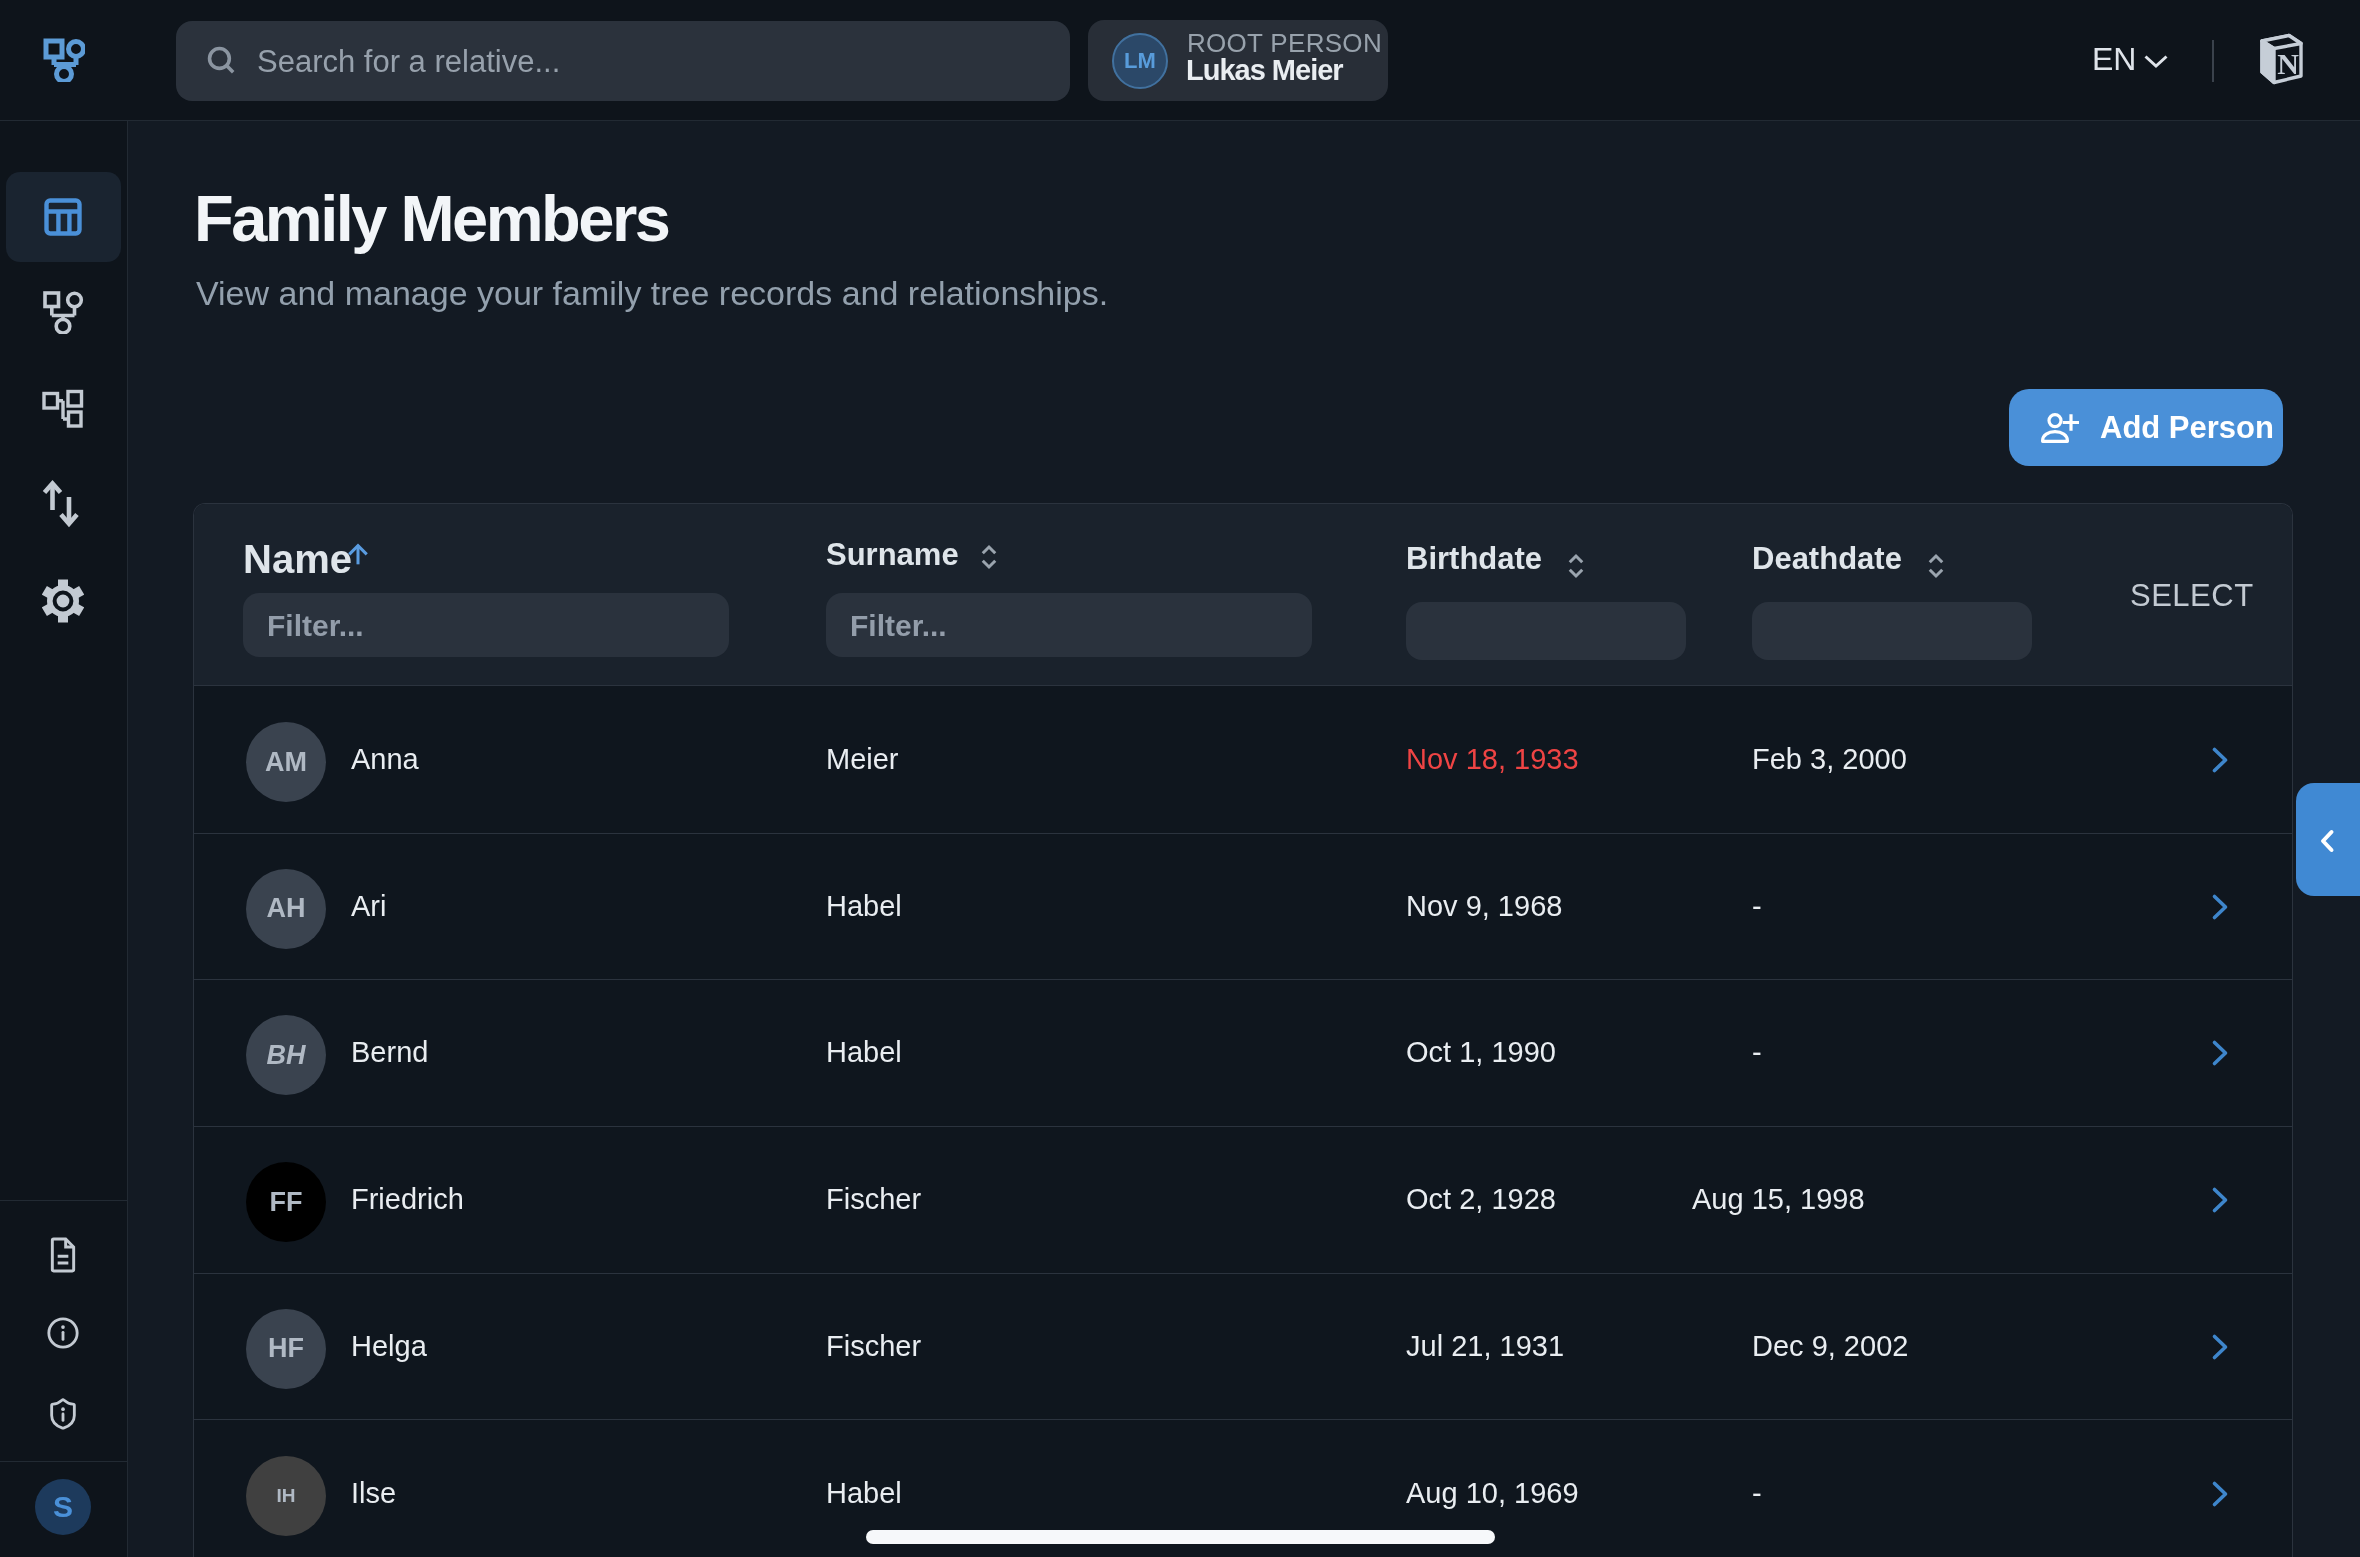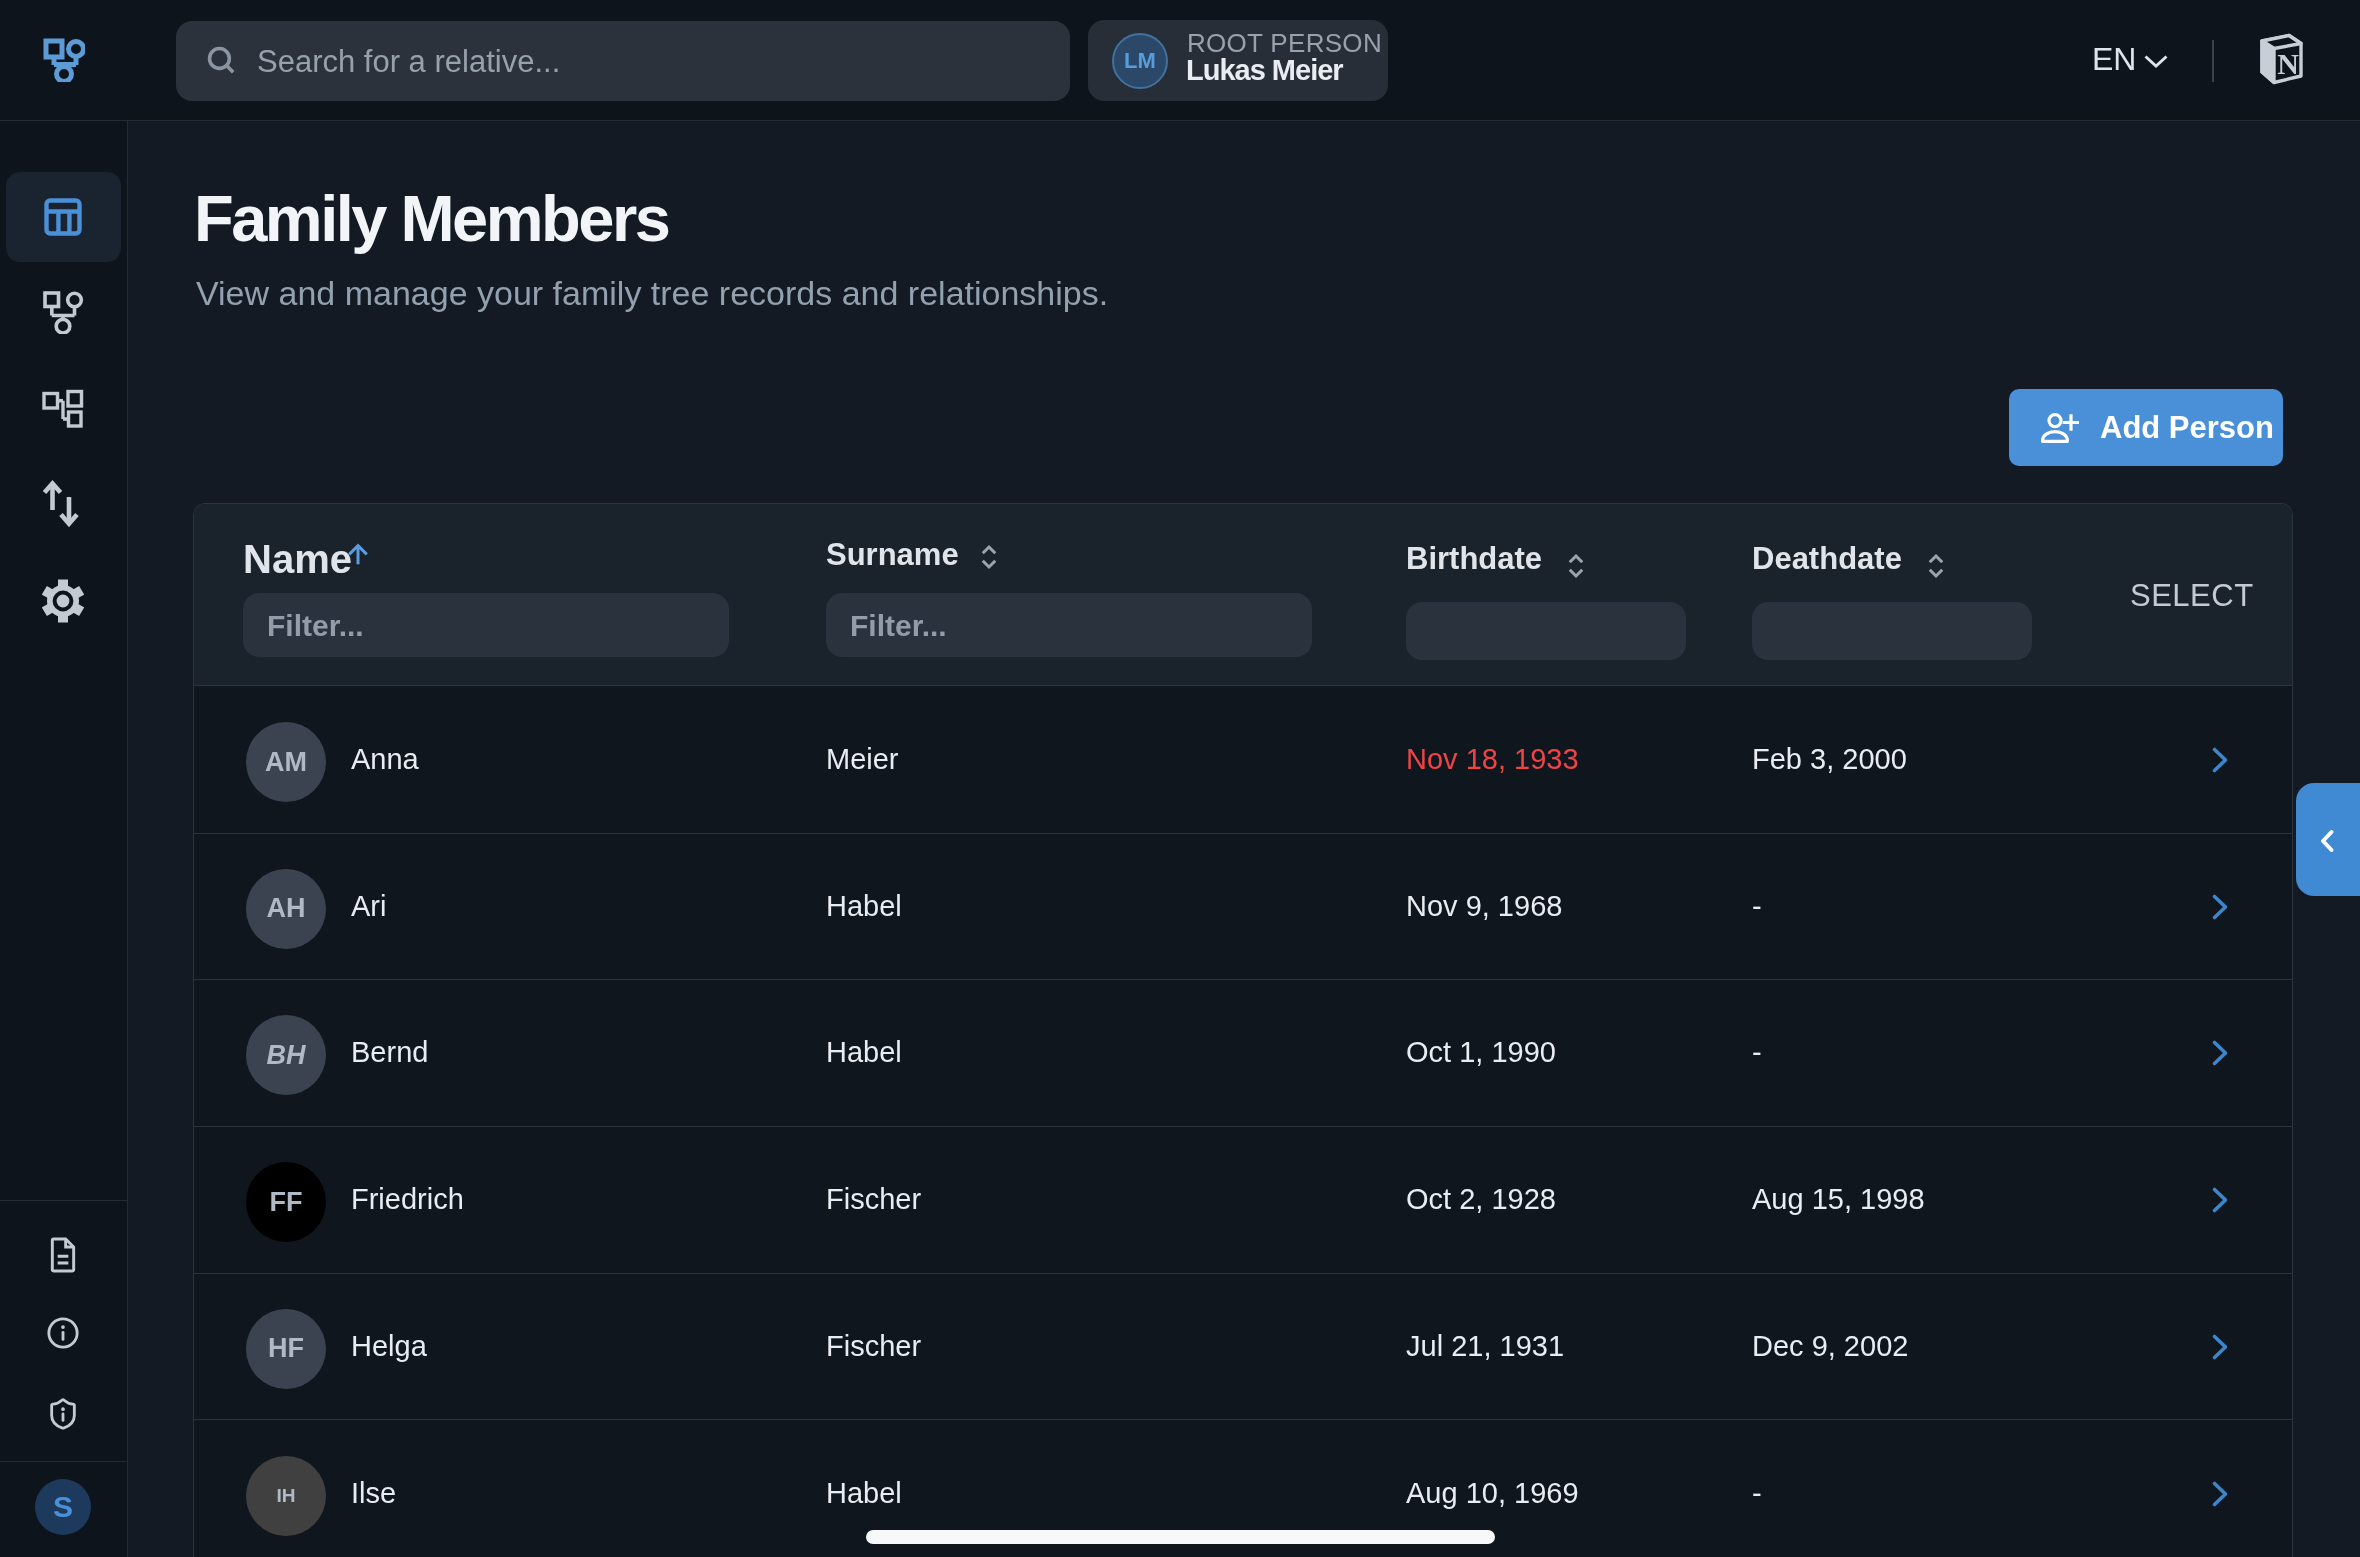--- a/index.html
+++ b/index.html
@@ -108,21 +108,21 @@
   <path d="M12 16.5v-4.5" stroke-linecap="round"></path>
     <circle cx="12" cy="8.6" r="1.3" fill="#c3cad2" stroke="none"></circle>
 </svg>
 
 <div class="abs" style="left:0;top:1461px;width:127px;height:1px;background:#222a33;"></div>
 <div class="abs" style="left:35px;top:1479px;width:56px;height:56px;border-radius:50%;background:#1d3a5c;color:#4a90d8;font-size:30px;font-weight:bold;display:flex;align-items:center;justify-content:center;">S</div>
 
 <div class="abs" style="left:194px;top:181px;font-size:65px;font-weight:bold;color:#f2f5f8;letter-spacing:-2.5px;">Family Members</div>
 <div class="abs" style="left:196px;top:274px;font-size:34px;color:#93a0ad;">View and manage your family tree records and relationships.</div>
 
-<div class="abs" style="left:2009px;top:389px;width:274px;height:77px;background:#4a90d8;border-radius:10px;display:flex;align-items:center;justify-content:flex-start;padding-left:31px;gap:21px;">
+<div class="abs" style="left:2009px;top:389px;width:274px;height:77px;background:#4a90d8;border-radius:20px;display:flex;align-items:center;justify-content:flex-start;padding-left:31px;gap:21px;">
   <svg width="39" height="30" viewBox="0 0 39 30" fill="none" stroke="#ffffff" stroke-width="3.2" stroke-linejoin="round">
     <circle cx="15" cy="7.6" r="6"></circle>
     <path d="M31 2.8 v13.4 M24.3 9.5 h13.4" stroke-linecap="square"></path>
     <path d="M2.6 28.3 v-0.9 c0 -5.3 5.5 -8.7 12.4 -8.7 s12.4 3.4 12.4 8.7 v0.9 z"></path>
   </svg>
   <span style="font-size:31px;font-weight:bold;color:#fff;">Add Person</span>
 </div>
 
 <div class="abs" style="left:193px;top:503px;width:2100px;height:1054px;border:1px solid #2b333e;border-bottom:none;border-radius:12px 12px 0 0;background:#0f161e;overflow:hidden;">
 
@@ -189,21 +189,21 @@
     <div class="abs" style="left:1558px;top:56px;font-size:29px;color:#e9edf1;">-</div>
     <svg class="abs" style="left:2016px;top:58px;" width="20" height="30" viewBox="0 0 20 30" fill="none" stroke="#3e86cc" stroke-width="3.6" stroke-linecap="round" stroke-linejoin="round">
           <path d="M4.5 4.5 L15.5 15 L4.5 25.5"></path>
         </svg>
   </div>
   <div class="abs" style="left:0;top:623.0999999999999px;width:2100px;height:146.7px;border-bottom:1px solid #2b333e;">
     <div class="abs" style="left:52px;top:35px;width:80px;height:80px;border-radius:50%;background:#000000;color:#b0b9c4;font-size:27px;font-weight:bold;display:flex;align-items:center;justify-content:center;">FF</div>
     <div class="abs" style="left:157px;top:56px;font-size:29px;color:#e9edf1;">Friedrich</div>
     <div class="abs" style="left:632px;top:56px;font-size:29px;color:#e9edf1;">Fischer</div>
     <div class="abs" style="left:1212px;top:56px;font-size:29px;color:#e9edf1;">Oct 2, 1928</div>
-    <div class="abs" style="left:1558px;top:56px;font-size:29px;color:#e9edf1;">Aug 15, 1998</div>
+    <div class="abs" style="left:1498px;top:56px;font-size:29px;color:#e9edf1;">Aug 15, 1998</div>
     <svg class="abs" style="left:2016px;top:58px;" width="20" height="30" viewBox="0 0 20 30" fill="none" stroke="#3e86cc" stroke-width="3.6" stroke-linecap="round" stroke-linejoin="round">
           <path d="M4.5 4.5 L15.5 15 L4.5 25.5"></path>
         </svg>
   </div>
   <div class="abs" style="left:0;top:769.8px;width:2100px;height:146.7px;border-bottom:1px solid #2b333e;">
     <div class="abs" style="left:52px;top:35px;width:80px;height:80px;border-radius:50%;background:#3a434f;color:#b0b9c4;font-size:27px;font-weight:bold;display:flex;align-items:center;justify-content:center;">HF</div>
     <div class="abs" style="left:157px;top:56px;font-size:29px;color:#e9edf1;">Helga</div>
     <div class="abs" style="left:632px;top:56px;font-size:29px;color:#e9edf1;">Fischer</div>
     <div class="abs" style="left:1212px;top:56px;font-size:29px;color:#e9edf1;text-align:center;">Jul 21, 1931</div>
     <div class="abs" style="left:1558px;top:56px;font-size:29px;color:#e9edf1;">Dec 9, 2002</div>

